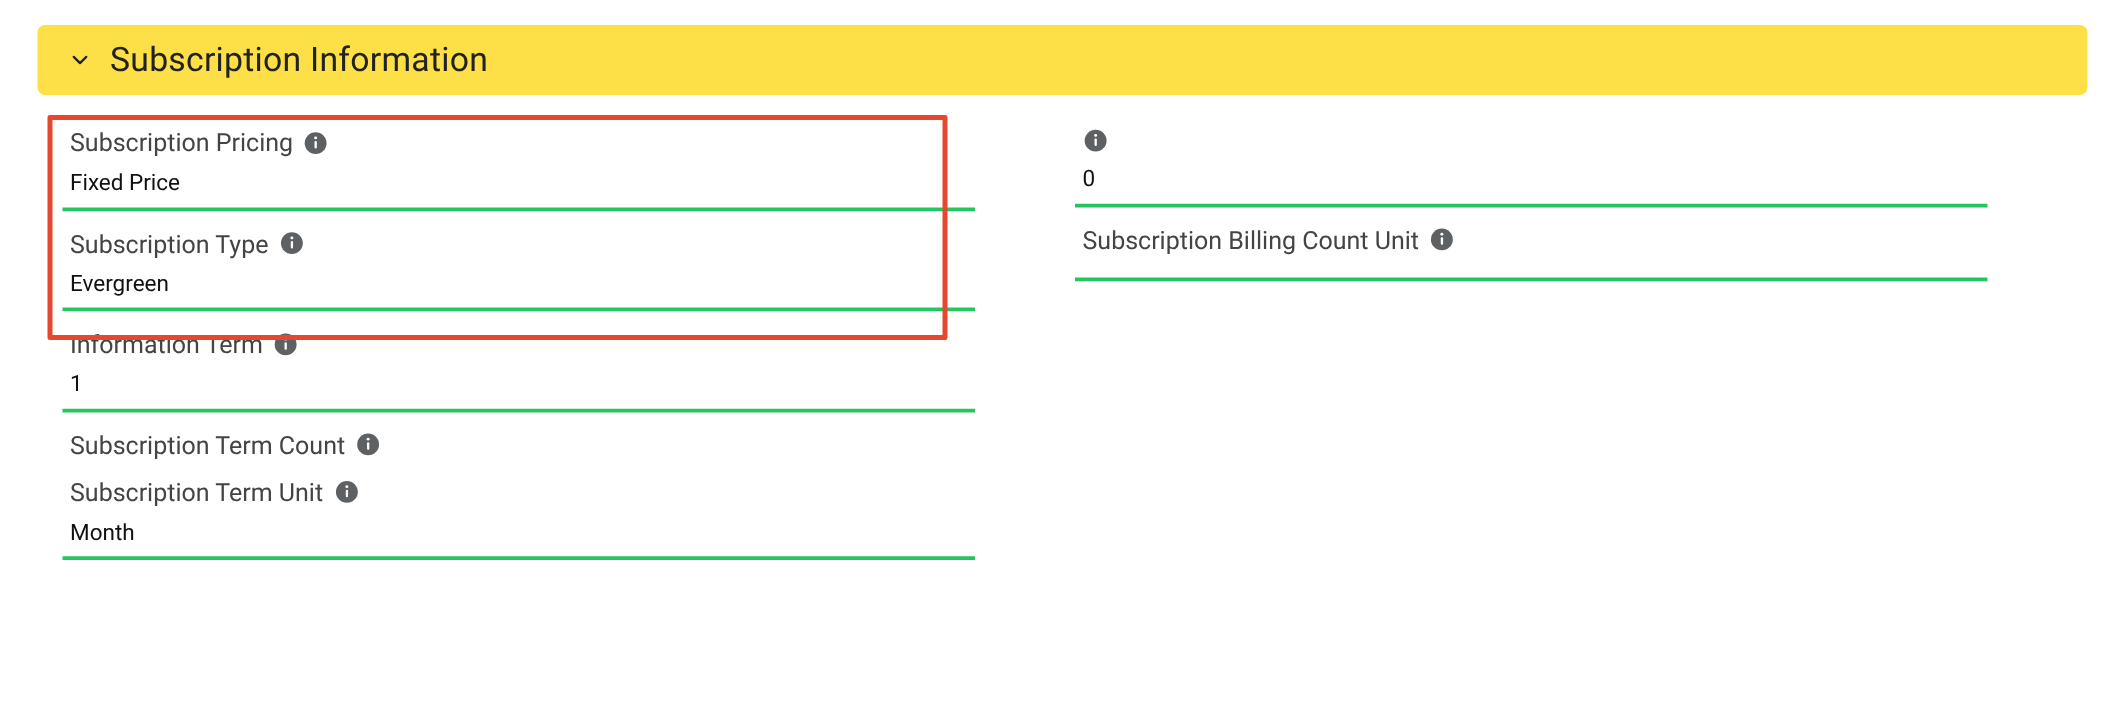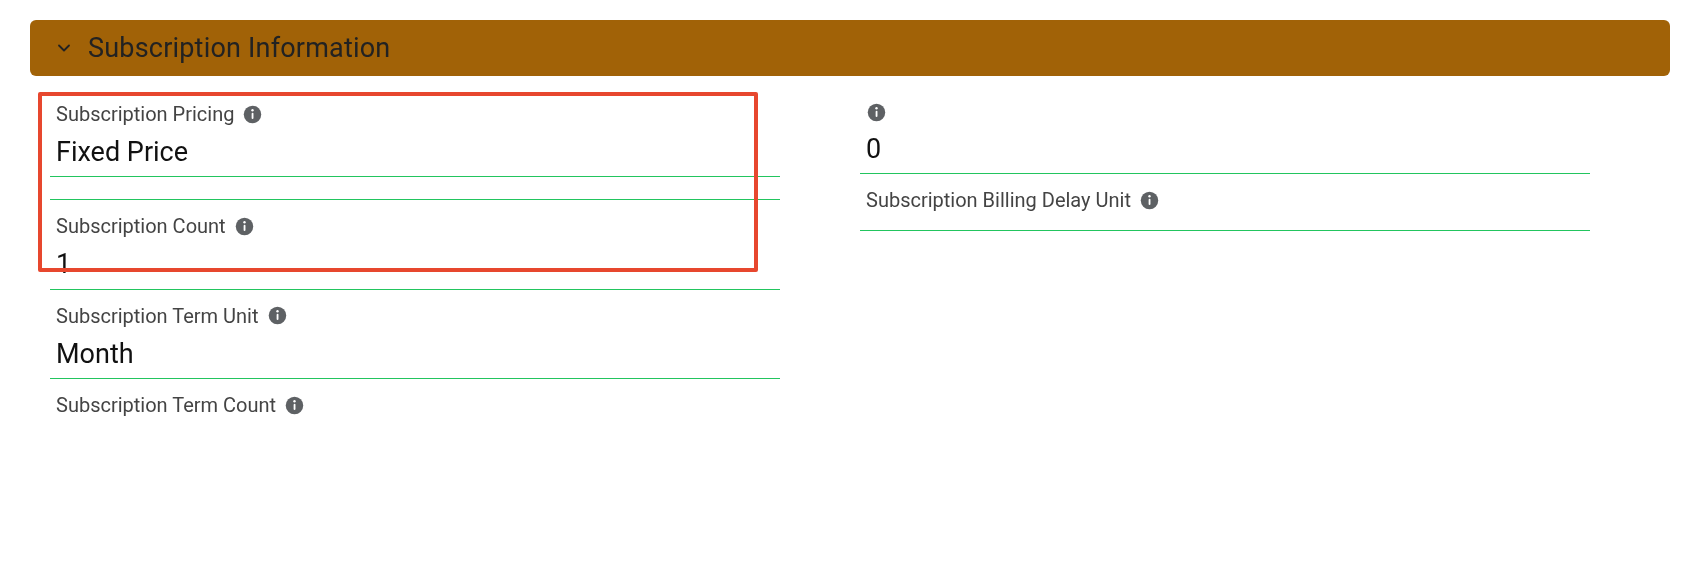--- a/index.html
+++ b/index.html
@@ -9,21 +9,21 @@
     color: #222;
     background:#fff;
   }
   .page {
     width:1700px;
     height:578px;
     position:relative;
     padding: 20px 30px 0 30px;
   }
   .section-header{
-    background:#a16207;
+    background:#fde047;
     border-radius:6px;
     height:56px;
     display:flex;
     align-items:center;
     padding:0 24px;
     gap:14px;
   }
   .chev{
     width:20px;height:20px;
   }
@@ -39,32 +39,32 @@
     margin-top:12px;
     padding-left:20px;
   }
   .col{
     flex:0 0 730px;
     max-width:730px;
     position:relative;
   }
   .field{
     padding:14px 8px 8px 6px;
-    border-bottom:1px solid #22c55e;
+    border-bottom:3px solid #22c55e;
   }
   .field .label{
     font-size:20px;
     color:#444;
     display:flex;
     align-items:center;
     gap:8px;
     margin-bottom:10px;
   }
   .field .value{
-    font-size:27px;
+    font-size:18px;
     color:#111;
     line-height:1.2;
   }
   .info-icon{
     display:inline-flex;
     width:21px;height:21px;
     vertical-align:middle;
   }
   .highlight-box{
     position:absolute;
@@ -100,82 +100,93 @@
                 <circle cx="12" cy="12" r="10" fill="#5e6164"></circle>
                 <rect x="11" y="10" width="2.1" height="7" rx="1" fill="#fff"></rect>
                 <circle cx="12" cy="7.2" r="1.35" fill="#fff"></circle>
               </svg>
           </span>
         </div>
         <div class="value">Fixed Price</div>
       </div>
 
       <div class="field">
+        <div class="label">
+          <span>Subscription Type</span>
+          <span class="info-icon">
+            <svg viewBox="0 0 24 24" width="21" height="21">
+                <circle cx="12" cy="12" r="10" fill="#5e6164"></circle>
+                <rect x="11" y="10" width="2.1" height="7" rx="1" fill="#fff"></rect>
+                <circle cx="12" cy="7.2" r="1.35" fill="#fff"></circle>
+              </svg>
+          </span>
+        </div>
+        <div class="value">Evergreen</div>
       </div>
 
       <div class="field">
         <div class="label">
-          <span>Subscription Count</span>
+          <span>Information Term</span>
           <span class="info-icon">
             <svg viewBox="0 0 24 24" width="21" height="21">
                 <circle cx="12" cy="12" r="10" fill="#5e6164"></circle>
                 <rect x="11" y="10" width="2.1" height="7" rx="1" fill="#fff"></rect>
                 <circle cx="12" cy="7.2" r="1.35" fill="#fff"></circle>
               </svg>
           </span>
         </div>
         <div class="value">1</div>
+      </div>
+
+      <div class="field" style="border-bottom:none; padding-bottom:0;">
+        <div class="label" style="margin-bottom:0;">
+          <span>Subscription Term Count</span>
+          <span class="info-icon">
+            <svg viewBox="0 0 24 24" width="21" height="21">
+                <circle cx="12" cy="12" r="10" fill="#5e6164"></circle>
+                <rect x="11" y="10" width="2.1" height="7" rx="1" fill="#fff"></rect>
+                <circle cx="12" cy="7.2" r="1.35" fill="#fff"></circle>
+              </svg>
+          </span>
+        </div>
       </div>
 
       <div class="field">
         <div class="label">
           <span>Subscription Term Unit</span>
           <span class="info-icon">
             <svg viewBox="0 0 24 24" width="21" height="21">
                 <circle cx="12" cy="12" r="10" fill="#5e6164"></circle>
                 <rect x="11" y="10" width="2.1" height="7" rx="1" fill="#fff"></rect>
                 <circle cx="12" cy="7.2" r="1.35" fill="#fff"></circle>
               </svg>
           </span>
         </div>
         <div class="value">Month</div>
-      </div>
-
-      <div class="field" style="border-bottom:none; padding-bottom:0;">
-        <div class="label" style="margin-bottom:0;">
-          <span>Subscription Term Count</span>
-          <span class="info-icon">
-            <svg viewBox="0 0 24 24" width="21" height="21">
-                <circle cx="12" cy="12" r="10" fill="#5e6164"></circle>
-                <rect x="11" y="10" width="2.1" height="7" rx="1" fill="#fff"></rect>
-                <circle cx="12" cy="7.2" r="1.35" fill="#fff"></circle>
-              </svg>
-          </span>
-        </div>
       </div>
 
     </div>
 
     <div class="col">
       <div class="field">
         <div class="label">
           <span class="info-icon">
             <svg viewBox="0 0 24 24" width="21" height="21">
                 <circle cx="12" cy="12" r="10" fill="#5e6164"></circle>
                 <rect x="11" y="10" width="2.1" height="7" rx="1" fill="#fff"></rect>
                 <circle cx="12" cy="7.2" r="1.35" fill="#fff"></circle>
               </svg>
           </span>
         </div>
         <div class="value">0</div>
       </div>
 
       <div class="field">
         <div class="label">
-          <span>Subscription Billing Delay Unit</span>
+          <span>Subscription Billing Count Unit</span>
           <span class="info-icon">
             <svg viewBox="0 0 24 24" width="21" height="21">
                 <circle cx="12" cy="12" r="10" fill="#5e6164"></circle>
                 <rect x="11" y="10" width="2.1" height="7" rx="1" fill="#fff"></rect>
                 <circle cx="12" cy="7.2" r="1.35" fill="#fff"></circle>
               </svg>
           </span>
         </div>
       </div>
     </div>

